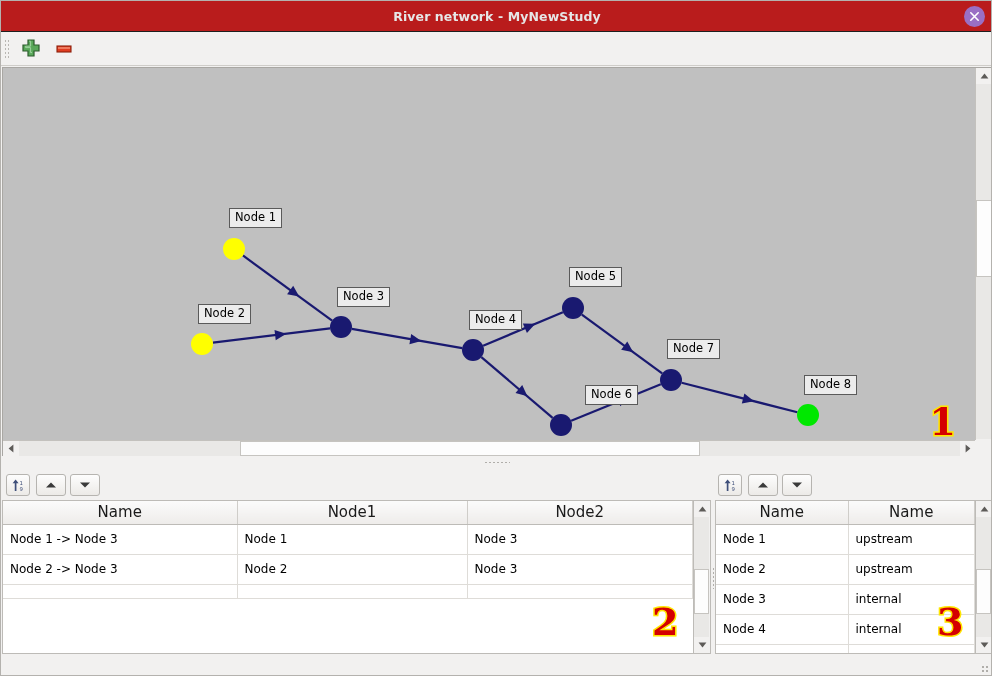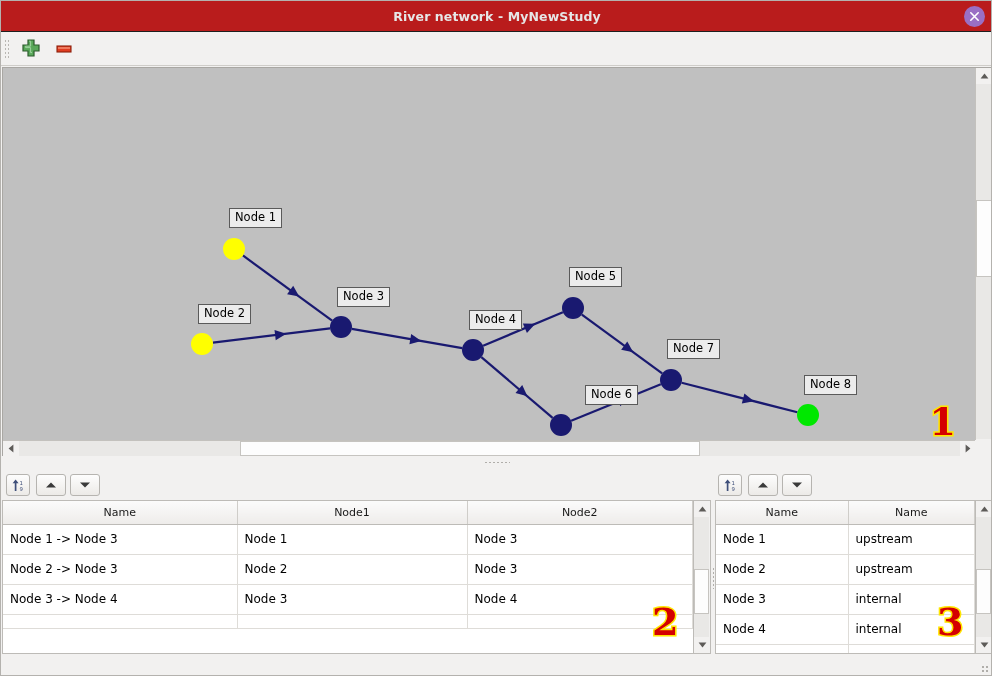--- a/index.html
+++ b/index.html
@@ -204,21 +204,21 @@
   }
   table.grid {
     border-collapse: collapse;
     width: 100%;
     table-layout: fixed;
   }
   table.grid th {
     background: linear-gradient(#fbfbfb, #eeecea);
     border-right: 1px solid #cfcdc9;
     border-bottom: 1px solid #bdbbb7;
-    font-size: 11px;
+    font-size: 15px;
     font-weight: normal;
     color: #1a1a1a;
     height: 23px;
     padding: 0;
     text-align: center;
   }
   table.grid td {
     border-right: 1px solid #dedcd8;
     border-bottom: 1px solid #dedcd8;
     font-size: 12px;
@@ -418,25 +418,20 @@
               <tr>
                 <td>Node 1 -&gt; Node 3</td>
                 <td>Node 1</td>
                 <td>Node 3</td>
               </tr>
               <tr>
                 <td>Node 2 -&gt; Node 3</td>
                 <td>Node 2</td>
                 <td>Node 3</td>
               </tr>
-              <tr>
-                <td>Node 3 -&gt; Node 4</td>
-                <td>Node 3</td>
-                <td>Node 4</td>
-              </tr>
               <tr class="empty-row">
                 <td></td>
                 <td></td>
                 <td></td>
               </tr>
             </tbody>
         </table>
       </div>
 
       <div class="table-vscroll" style="left:692px;">

